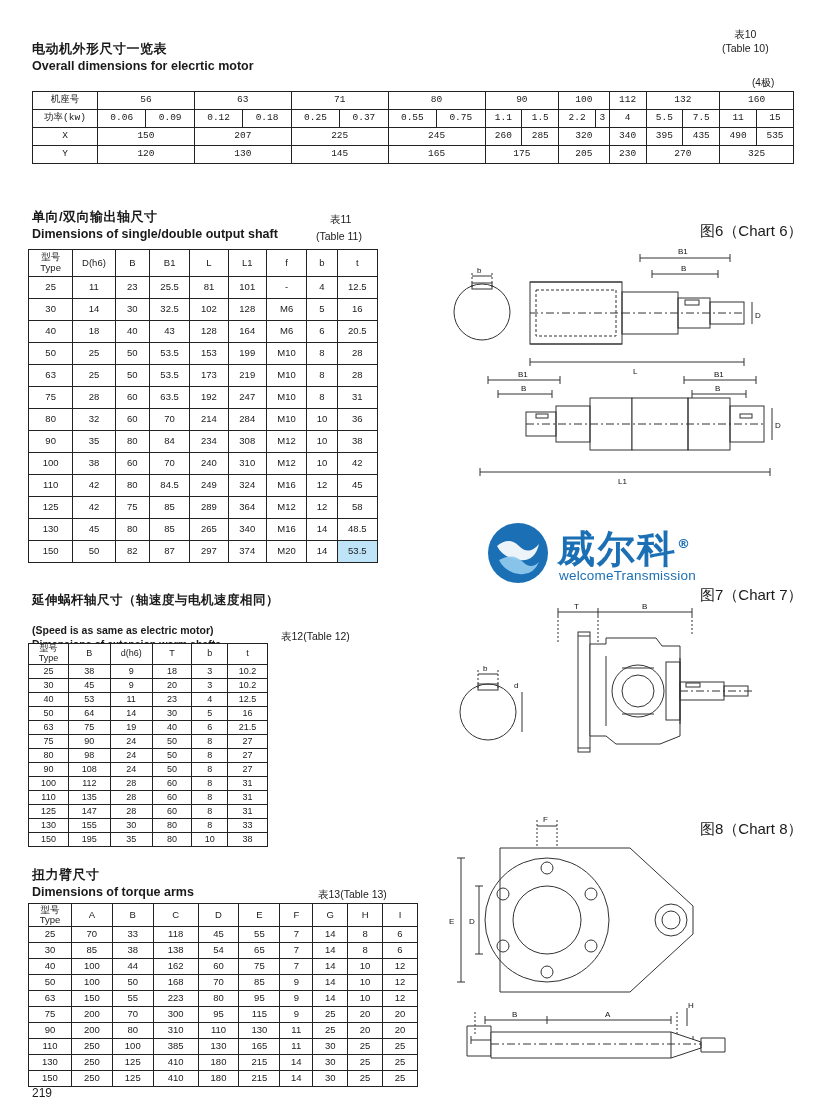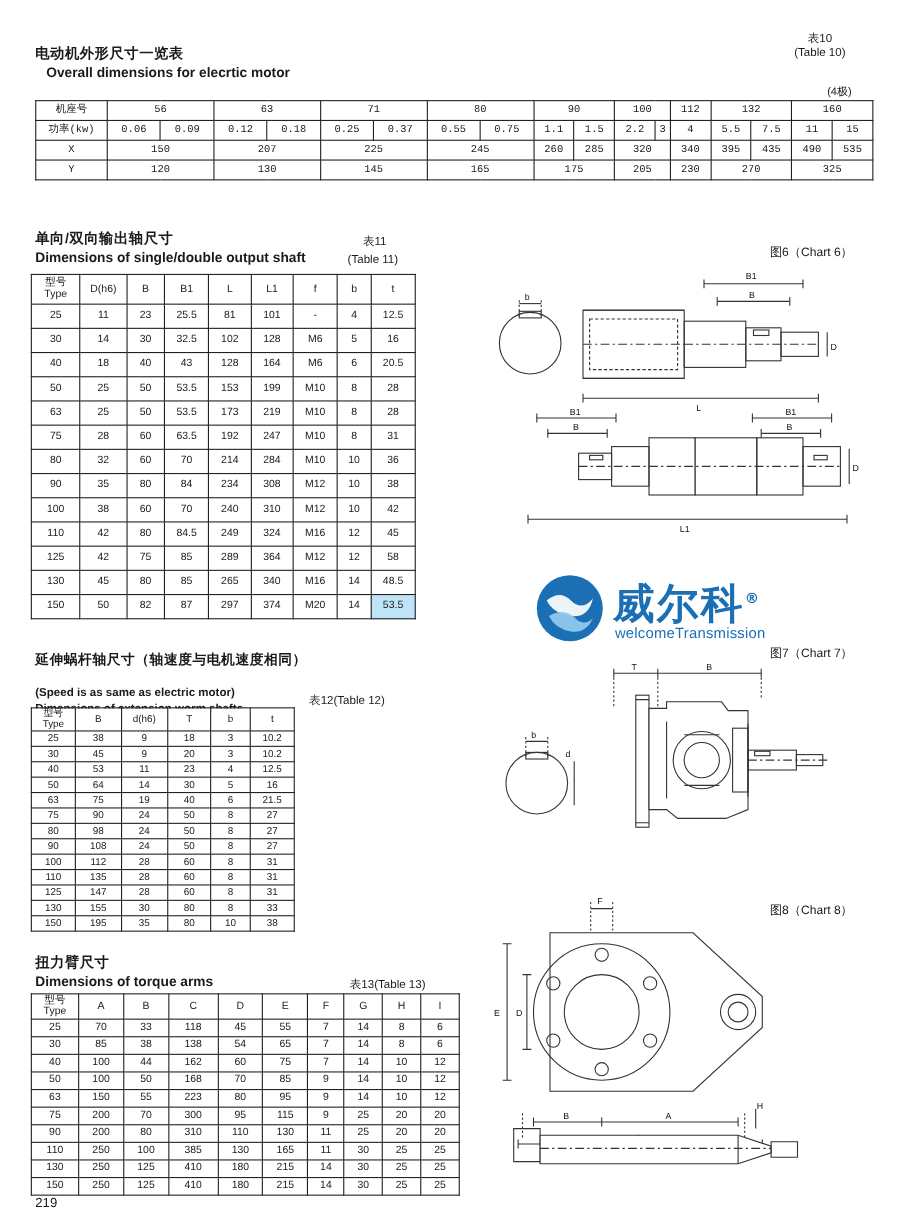--- a/index.html
+++ b/index.html
@@ -66,36 +66,36 @@
     font-family:"DejaVu Sans", sans-serif;
   }
   .logo-reg{font-size:13px;vertical-align:super;}
   .logo-sub{
     position:absolute;left:74px;top:46px;
     font-size:13.5px;color:#1b6fb5;letter-spacing:.2px;
   }
 
   .pageno{position:absolute;left:32px;top:1086px;font-size:12px;}
 
-  .fig-label{font-size:11px;}
+  .fig-label{font-size:15px;}
 
   svg{display:block;}
 </style>
 </head>
 <body>
 
 <div class="page">
 
   <div class="abs" style="left:722px;top:28px;text-align:center;">
     <div class="tbl-label">表10</div>
     <div class="tbl-label">(Table 10)</div>
   </div>
 
   <div class="abs cn-title" style="left:32px;top:40px;">电动机外形尺寸一览表</div>
-  <div class="abs en-title" style="left:32px;top:59px;margin-left:10px;">Overall dimensions for elecrtic motor</div>
+  <div class="abs en-title" style="left:32px;top:59px;">Overall dimensions for elecrtic motor</div>
   <div class="abs small" style="left:752px;top:76px;">(4极)</div>
 
   <div class="abs" style="left:32px;top:91px;">
     <table id="motor-table">
       <tbody>
           <tr>
         <td class="hdr" style="width:64px">机座号</td>
         <td colspan="2">56</td>
         <td colspan="2">63</td>
         <td colspan="2">71</td>

